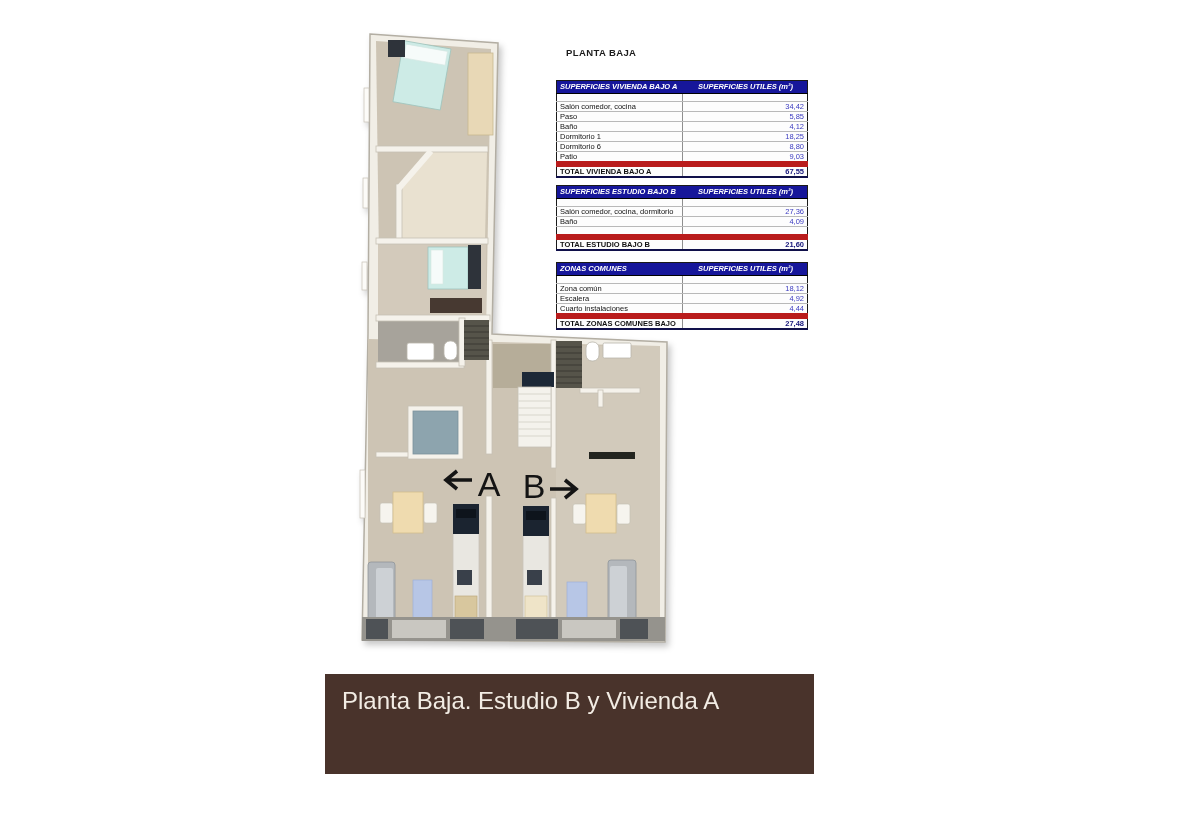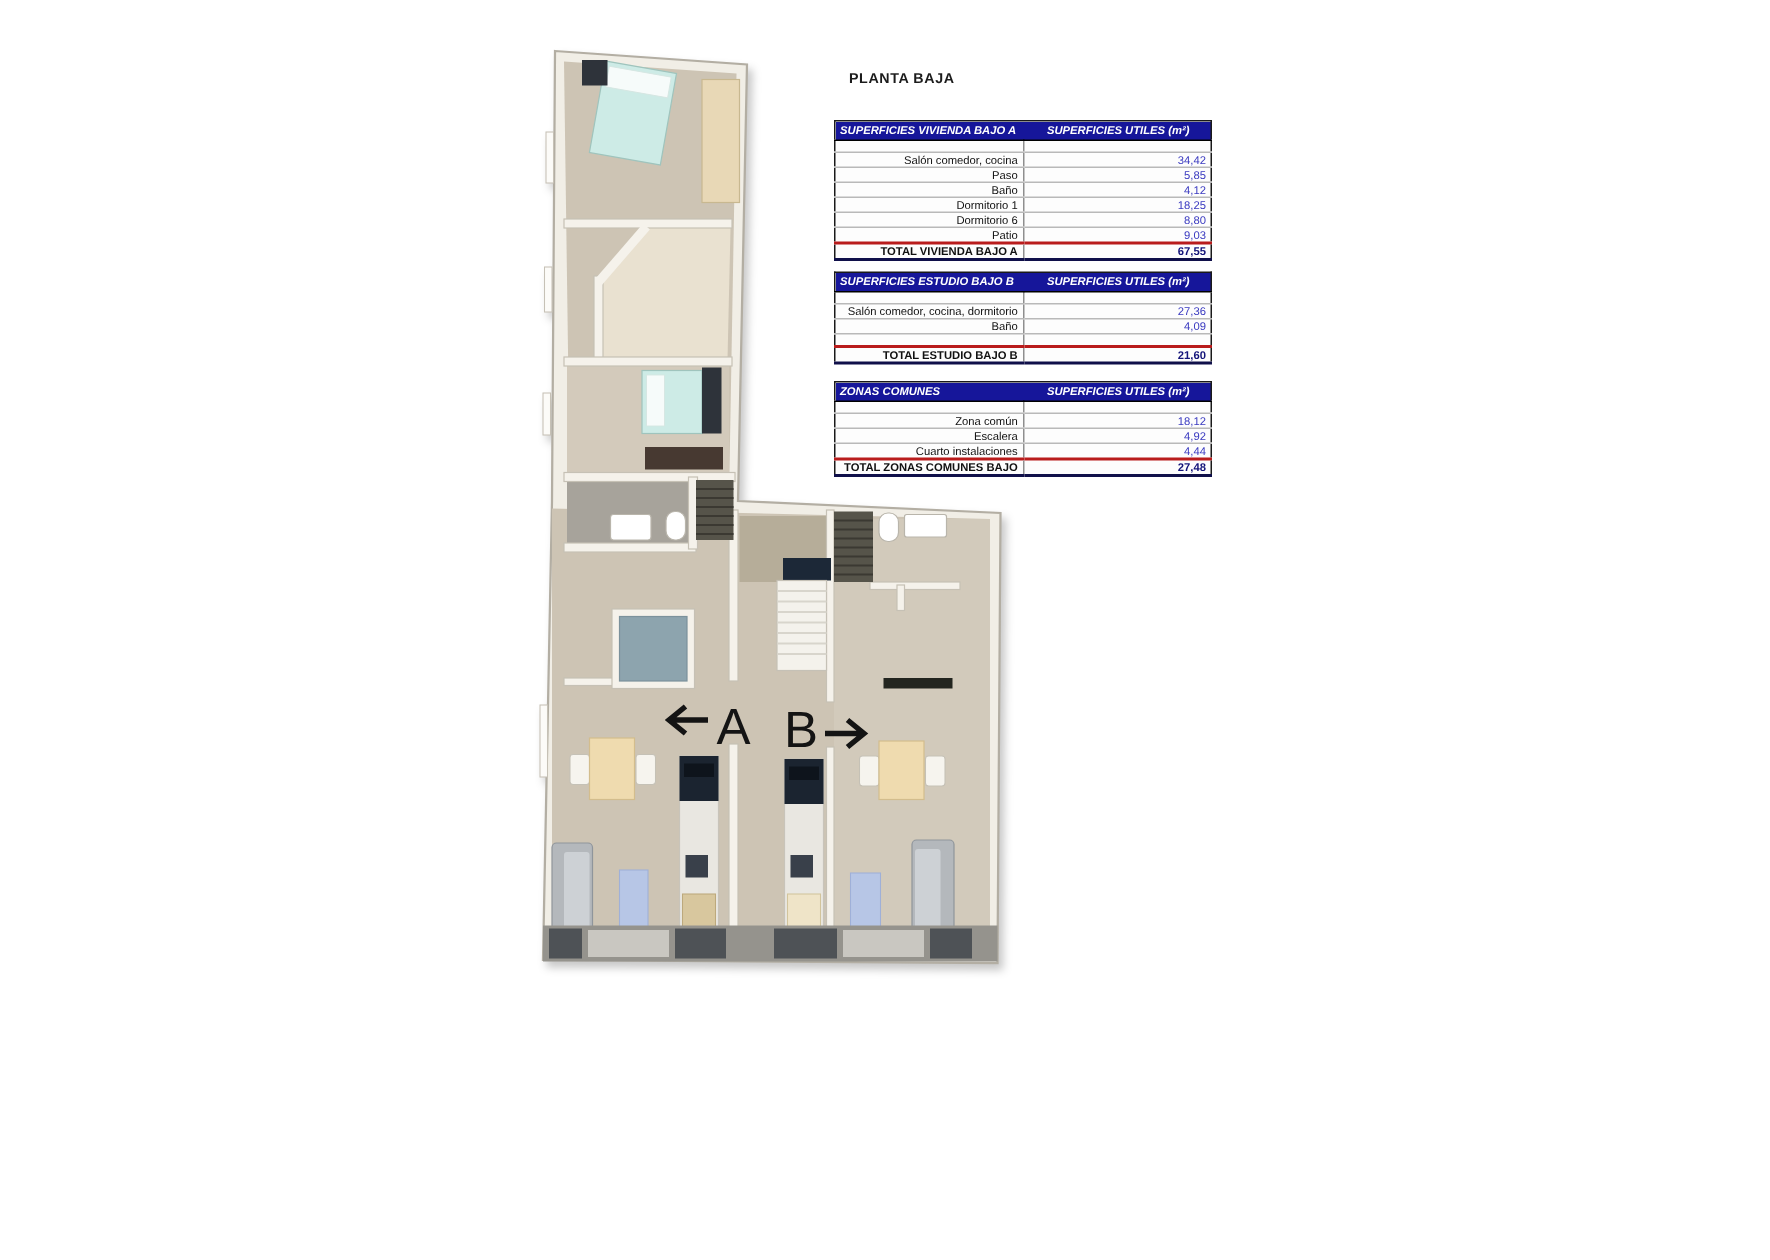--- a/index.html
+++ b/index.html
@@ -17,27 +17,27 @@
   
   .floorplan{position:absolute;left:0;top:0;width:1180px;height:840px;}
 
   
   .areas-panel{position:absolute;left:556px;top:47px;width:300px;}
   .panel-title{font-size:9.5px;font-weight:bold;color:#1c1c1c;letter-spacing:.4px;margin:0 0 22px 10px;}
   table.areas-table{border-collapse:collapse;width:252px;table-layout:fixed;background:#fdfdfd;
     border:1px solid #1a1a1a;font-size:7.5px;line-height:8px;color:#111;}
   table.areas-table td{height:9px;padding:0 3px;border-bottom:1px solid #b9b9b9;
     overflow:hidden;white-space:nowrap;vertical-align:middle;}
-  td.label-cell{width:219px;text-align:right;}
+  td.label-cell{width:219px;}
   td.value-cell{border-left:1px solid #8f8f8f;text-align:right;color:var(--value-text);padding-right:4px;}
   tr.header-row td{background:var(--table-header-bg);color:#ffffff;font-weight:bold;font-style:italic;
     height:12px;border-bottom:1px solid #000;padding:0;}
   .header-flex{display:flex;justify-content:space-between;align-items:center;padding:0 14px 0 3px;}
   tr.spacer-row td{height:7px;}
-  tr.total-row td{font-weight:bold;border-top:2px solid #b91c1c;border-bottom:2px solid #10104a;}
+  tr.total-row td{font-weight:bold;border-top:6px solid #b91c1c;border-bottom:2px solid #10104a;}
   tr.total-row td.value-cell{color:var(--total-text);text-align:right;}
   .tbl-gap1{height:7px;} .tbl-gap2{height:11px;}
 
   
   .caption-banner{position:absolute;left:325px;top:674px;width:489px;height:100px;
     background:var(--banner-bg);color:var(--banner-text);box-sizing:border-box;
     padding:13px 0 0 17px;font-size:24px;}
 </style>
 </head>
 <body>
@@ -293,14 +293,17 @@
             <td class="value-cell">4,44</td>
           </tr>
       <tr class="total-row">
             <td class="label-cell">TOTAL ZONAS COMUNES BAJO</td>
             <td class="value-cell">27,48</td>
           </tr>
     </tbody>
       </table>
   </div>
 
+  <div class="caption-banner">
+    <span>Planta Baja. Estudio B y Vivienda A</span>
+  </div>
 
 </div>
 
 </body></html>

